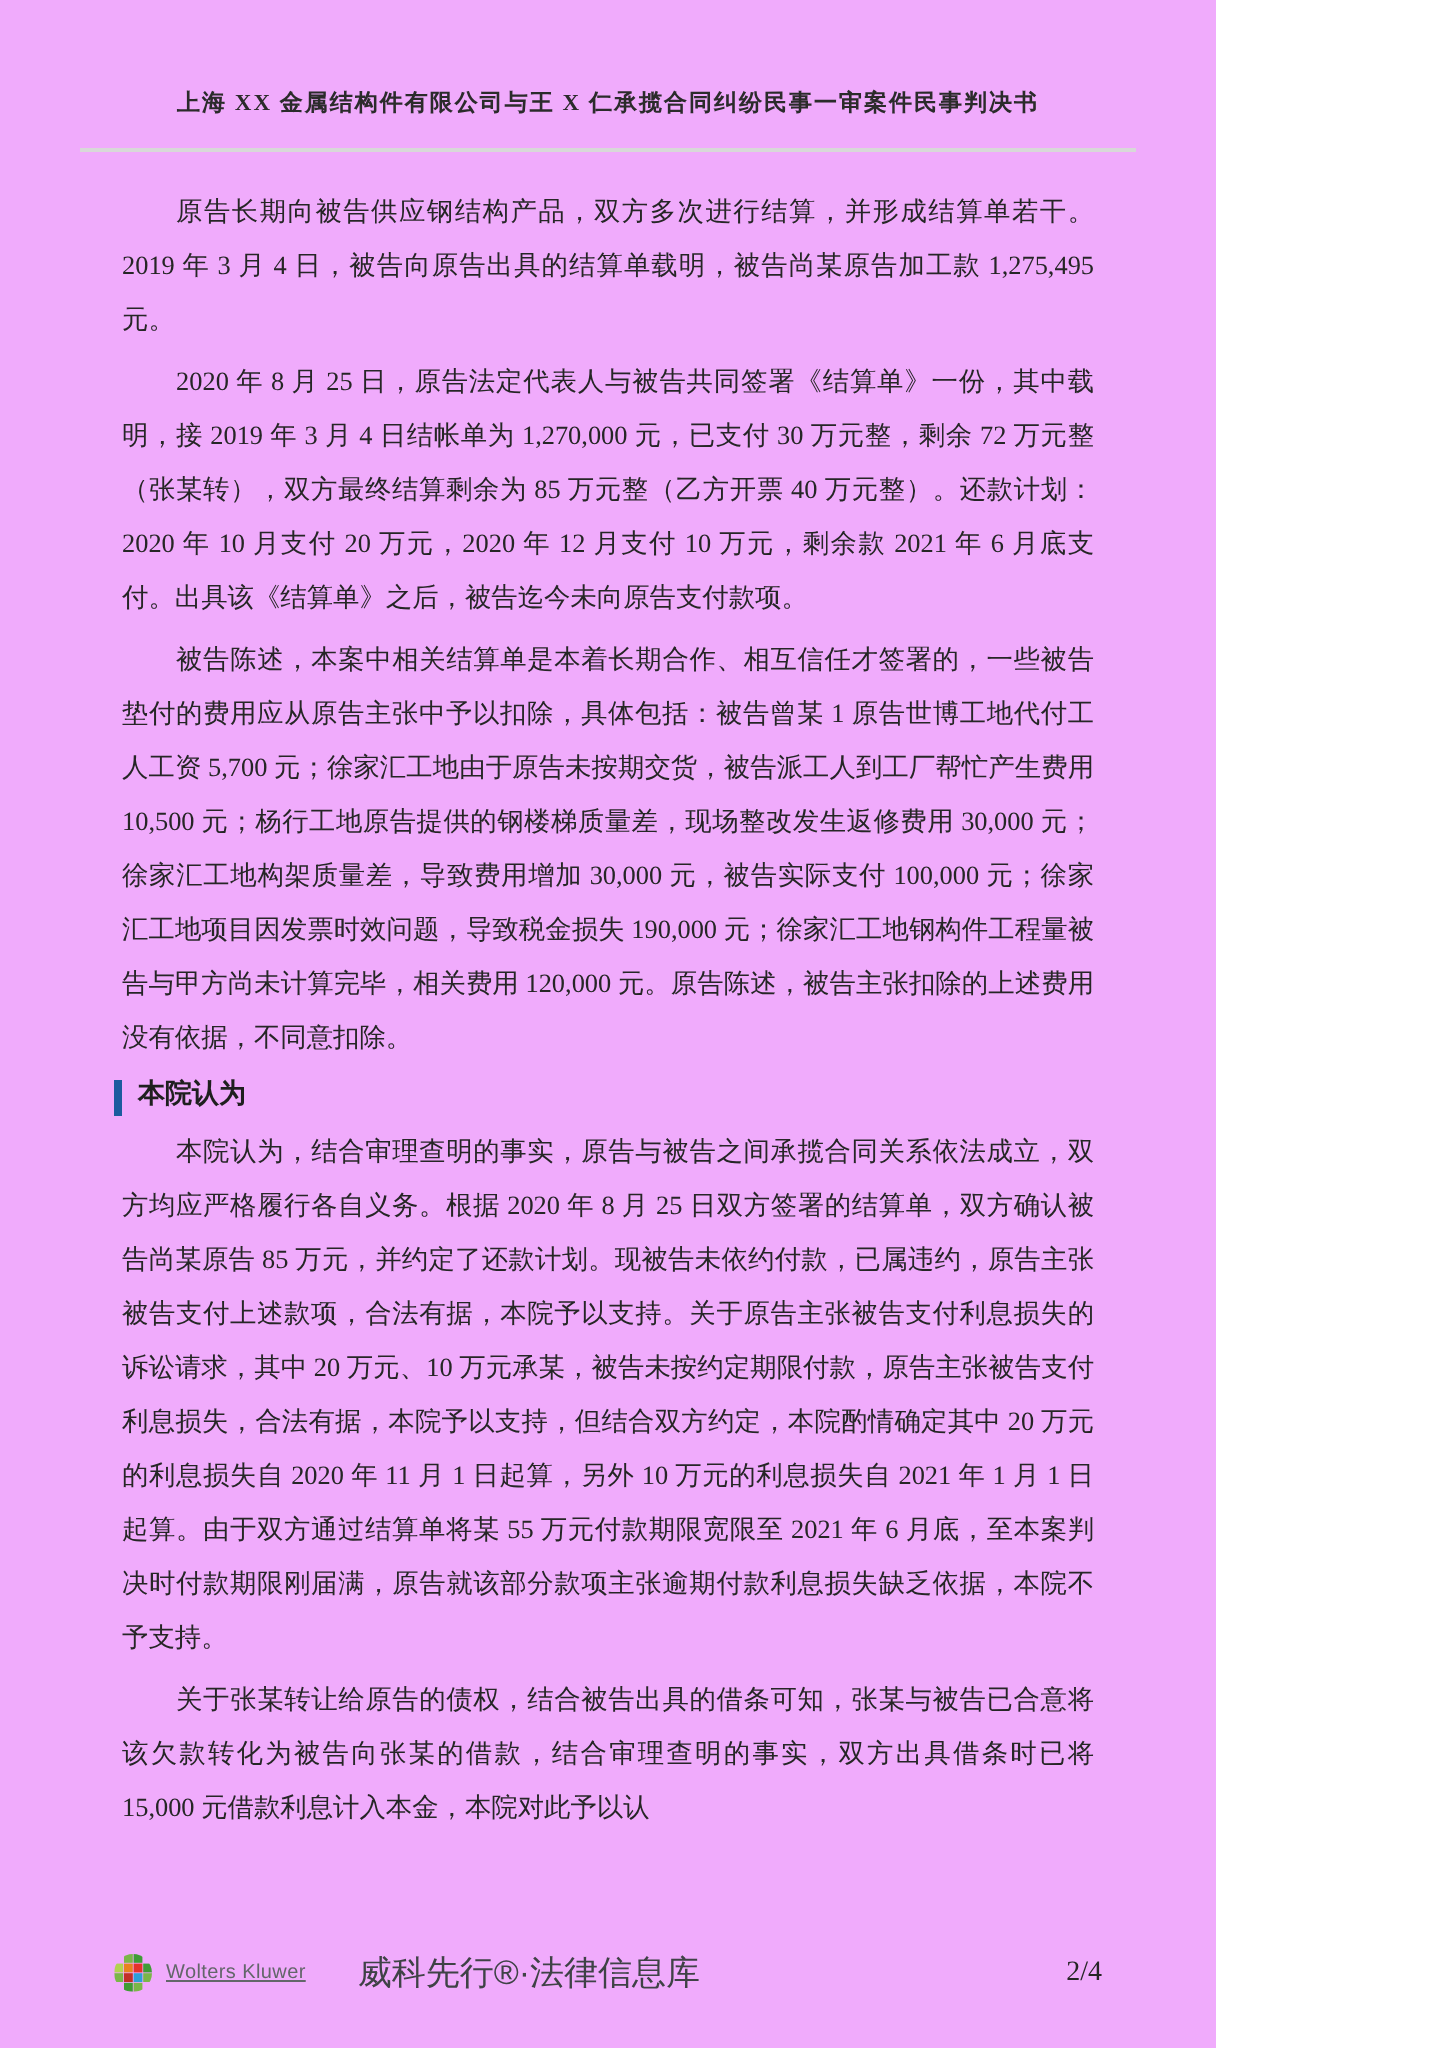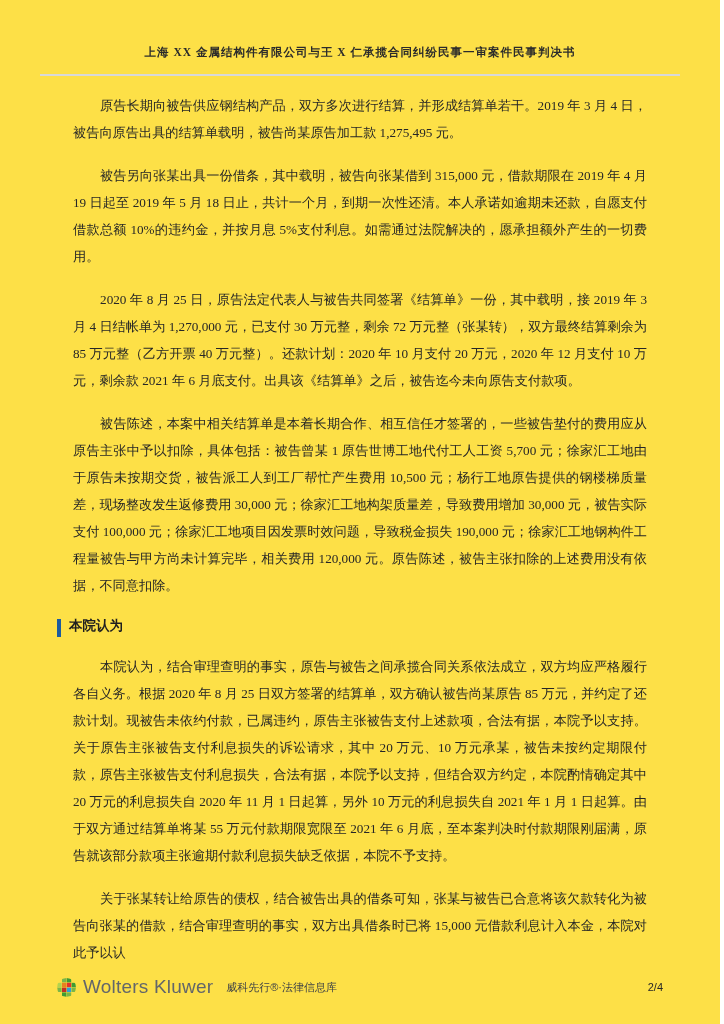--- a/index.html
+++ b/index.html
@@ -1,20 +1,20 @@
 <!DOCTYPE html>
 <html><head>
 <meta charset="utf-8">
 <style>
   html, body { margin: 0; padding: 0; background: #ffffff; }
   .page {
     position: relative;
-    width: 720px;
+    width: 608px;
     height: 1024px;
-    background: #fde047;
+    background: #f0abfc;
     box-sizing: border-box;
     font-family: "Liberation Serif", "DejaVu Serif", serif;
     color: #262626;
     overflow: hidden;
   }
   .doc-header {
     margin: 0 40px;
     padding-top: 42px;
     padding-bottom: 14px;
     border-bottom: 2px solid #d8d8d8;
@@ -26,21 +26,21 @@
     letter-spacing: 1px;
     color: #2b2b2b;
   }
   .doc-body {
     margin: 16px 57px 0 57px;
     font-size: 13.2px;
     line-height: 27px;
     text-align: justify;
   }
   .doc-body p {
-    margin: 16px;
+    margin: 4px;
     text-indent: 2.05em;
   }
   .section-heading {
     display: flex;
     align-items: flex-end;
     margin: 4px 0 3px 0;
     line-height: 22px;
   }
   .accent-bar {
     width: 4px;
@@ -59,48 +59,48 @@
     left: 57px;
     right: 57px;
     bottom: 26px;
     display: flex;
     align-items: center;
     font-family: "Liberation Sans", "DejaVu Sans", sans-serif;
   }
   .wk-logo { flex: 0 0 auto; display: block; }
   .footer-brand {
     margin-left: 7px;
-    font-size: 19px;
+    font-size: 10px;
     color: #63666a;
     letter-spacing: 0.2px;
+    text-decoration: underline;
   }
   .footer-product {
-    margin-left: 13px;
-    font-size: 11px;
+    margin-left: 26px;
+    font-size: 17px;
     color: #3f4246;
   }
   .footer-page-number {
     margin-left: auto;
-    font-family: Liberation Sans, sans-serif;
-    font-size: 11px;
+    font-family: Liberation Serif, serif;
+    font-size: 14px;
     color: #262626;
   }
 </style>
 </head>
 <body>
 
 <div class="page">
 
   <div class="doc-header">
     <span class="doc-title">上海 XX 金属结构件有限公司与王 X 仁承揽合同纠纷民事一审案件民事判决书</span>
   </div>
 
   <div class="doc-body">
     <p>原告长期向被告供应钢结构产品，双方多次进行结算，并形成结算单若干。2019 年 3 月 4 日，被告向原告出具的结算单载明，被告尚某原告加工款 1,275,495 元。</p>
-    <p>被告另向张某出具一份借条，其中载明，被告向张某借到 315,000 元，借款期限在 2019 年 4 月 19 日起至 2019 年 5 月 18 日止，共计一个月，到期一次性还清。本人承诺如逾期未还款，自愿支付借款总额 10%的违约金，并按月息 5%支付利息。如需通过法院解决的，愿承担额外产生的一切费用。</p>
     <p>2020 年 8 月 25 日，原告法定代表人与被告共同签署《结算单》一份，其中载明，接 2019 年 3 月 4 日结帐单为 1,270,000 元，已支付 30 万元整，剩余 72 万元整（张某转），双方最终结算剩余为 85 万元整（乙方开票 40 万元整）。还款计划：2020 年 10 月支付 20 万元，2020 年 12 月支付 10 万元，剩余款 2021 年 6 月底支付。出具该《结算单》之后，被告迄今未向原告支付款项。</p>
     <p>被告陈述，本案中相关结算单是本着长期合作、相互信任才签署的，一些被告垫付的费用应从原告主张中予以扣除，具体包括：被告曾某 1 原告世博工地代付工人工资 5,700 元；徐家汇工地由于原告未按期交货，被告派工人到工厂帮忙产生费用 10,500 元；杨行工地原告提供的钢楼梯质量差，现场整改发生返修费用 30,000 元；徐家汇工地构架质量差，导致费用增加 30,000 元，被告实际支付 100,000 元；徐家汇工地项目因发票时效问题，导致税金损失 190,000 元；徐家汇工地钢构件工程量被告与甲方尚未计算完毕，相关费用 120,000 元。原告陈述，被告主张扣除的上述费用没有依据，不同意扣除。</p>
 
     <div class="section-heading">
       <span class="accent-bar"></span>
       <span class="section-heading-text">本院认为</span>
     </div>
 
     <p>本院认为，结合审理查明的事实，原告与被告之间承揽合同关系依法成立，双方均应严格履行各自义务。根据 2020 年 8 月 25 日双方签署的结算单，双方确认被告尚某原告 85 万元，并约定了还款计划。现被告未依约付款，已属违约，原告主张被告支付上述款项，合法有据，本院予以支持。关于原告主张被告支付利息损失的诉讼请求，其中 20 万元、10 万元承某，被告未按约定期限付款，原告主张被告支付利息损失，合法有据，本院予以支持，但结合双方约定，本院酌情确定其中 20 万元的利息损失自 2020 年 11 月 1 日起算，另外 10 万元的利息损失自 2021 年 1 月 1 日起算。由于双方通过结算单将某 55 万元付款期限宽限至 2021 年 6 月底，至本案判决时付款期限刚届满，原告就该部分款项主张逾期付款利息损失缺乏依据，本院不予支持。</p>
     <p>关于张某转让给原告的债权，结合被告出具的借条可知，张某与被告已合意将该欠款转化为被告向张某的借款，结合审理查明的事实，双方出具借条时已将 15,000 元借款利息计入本金，本院对此予以认</p>

